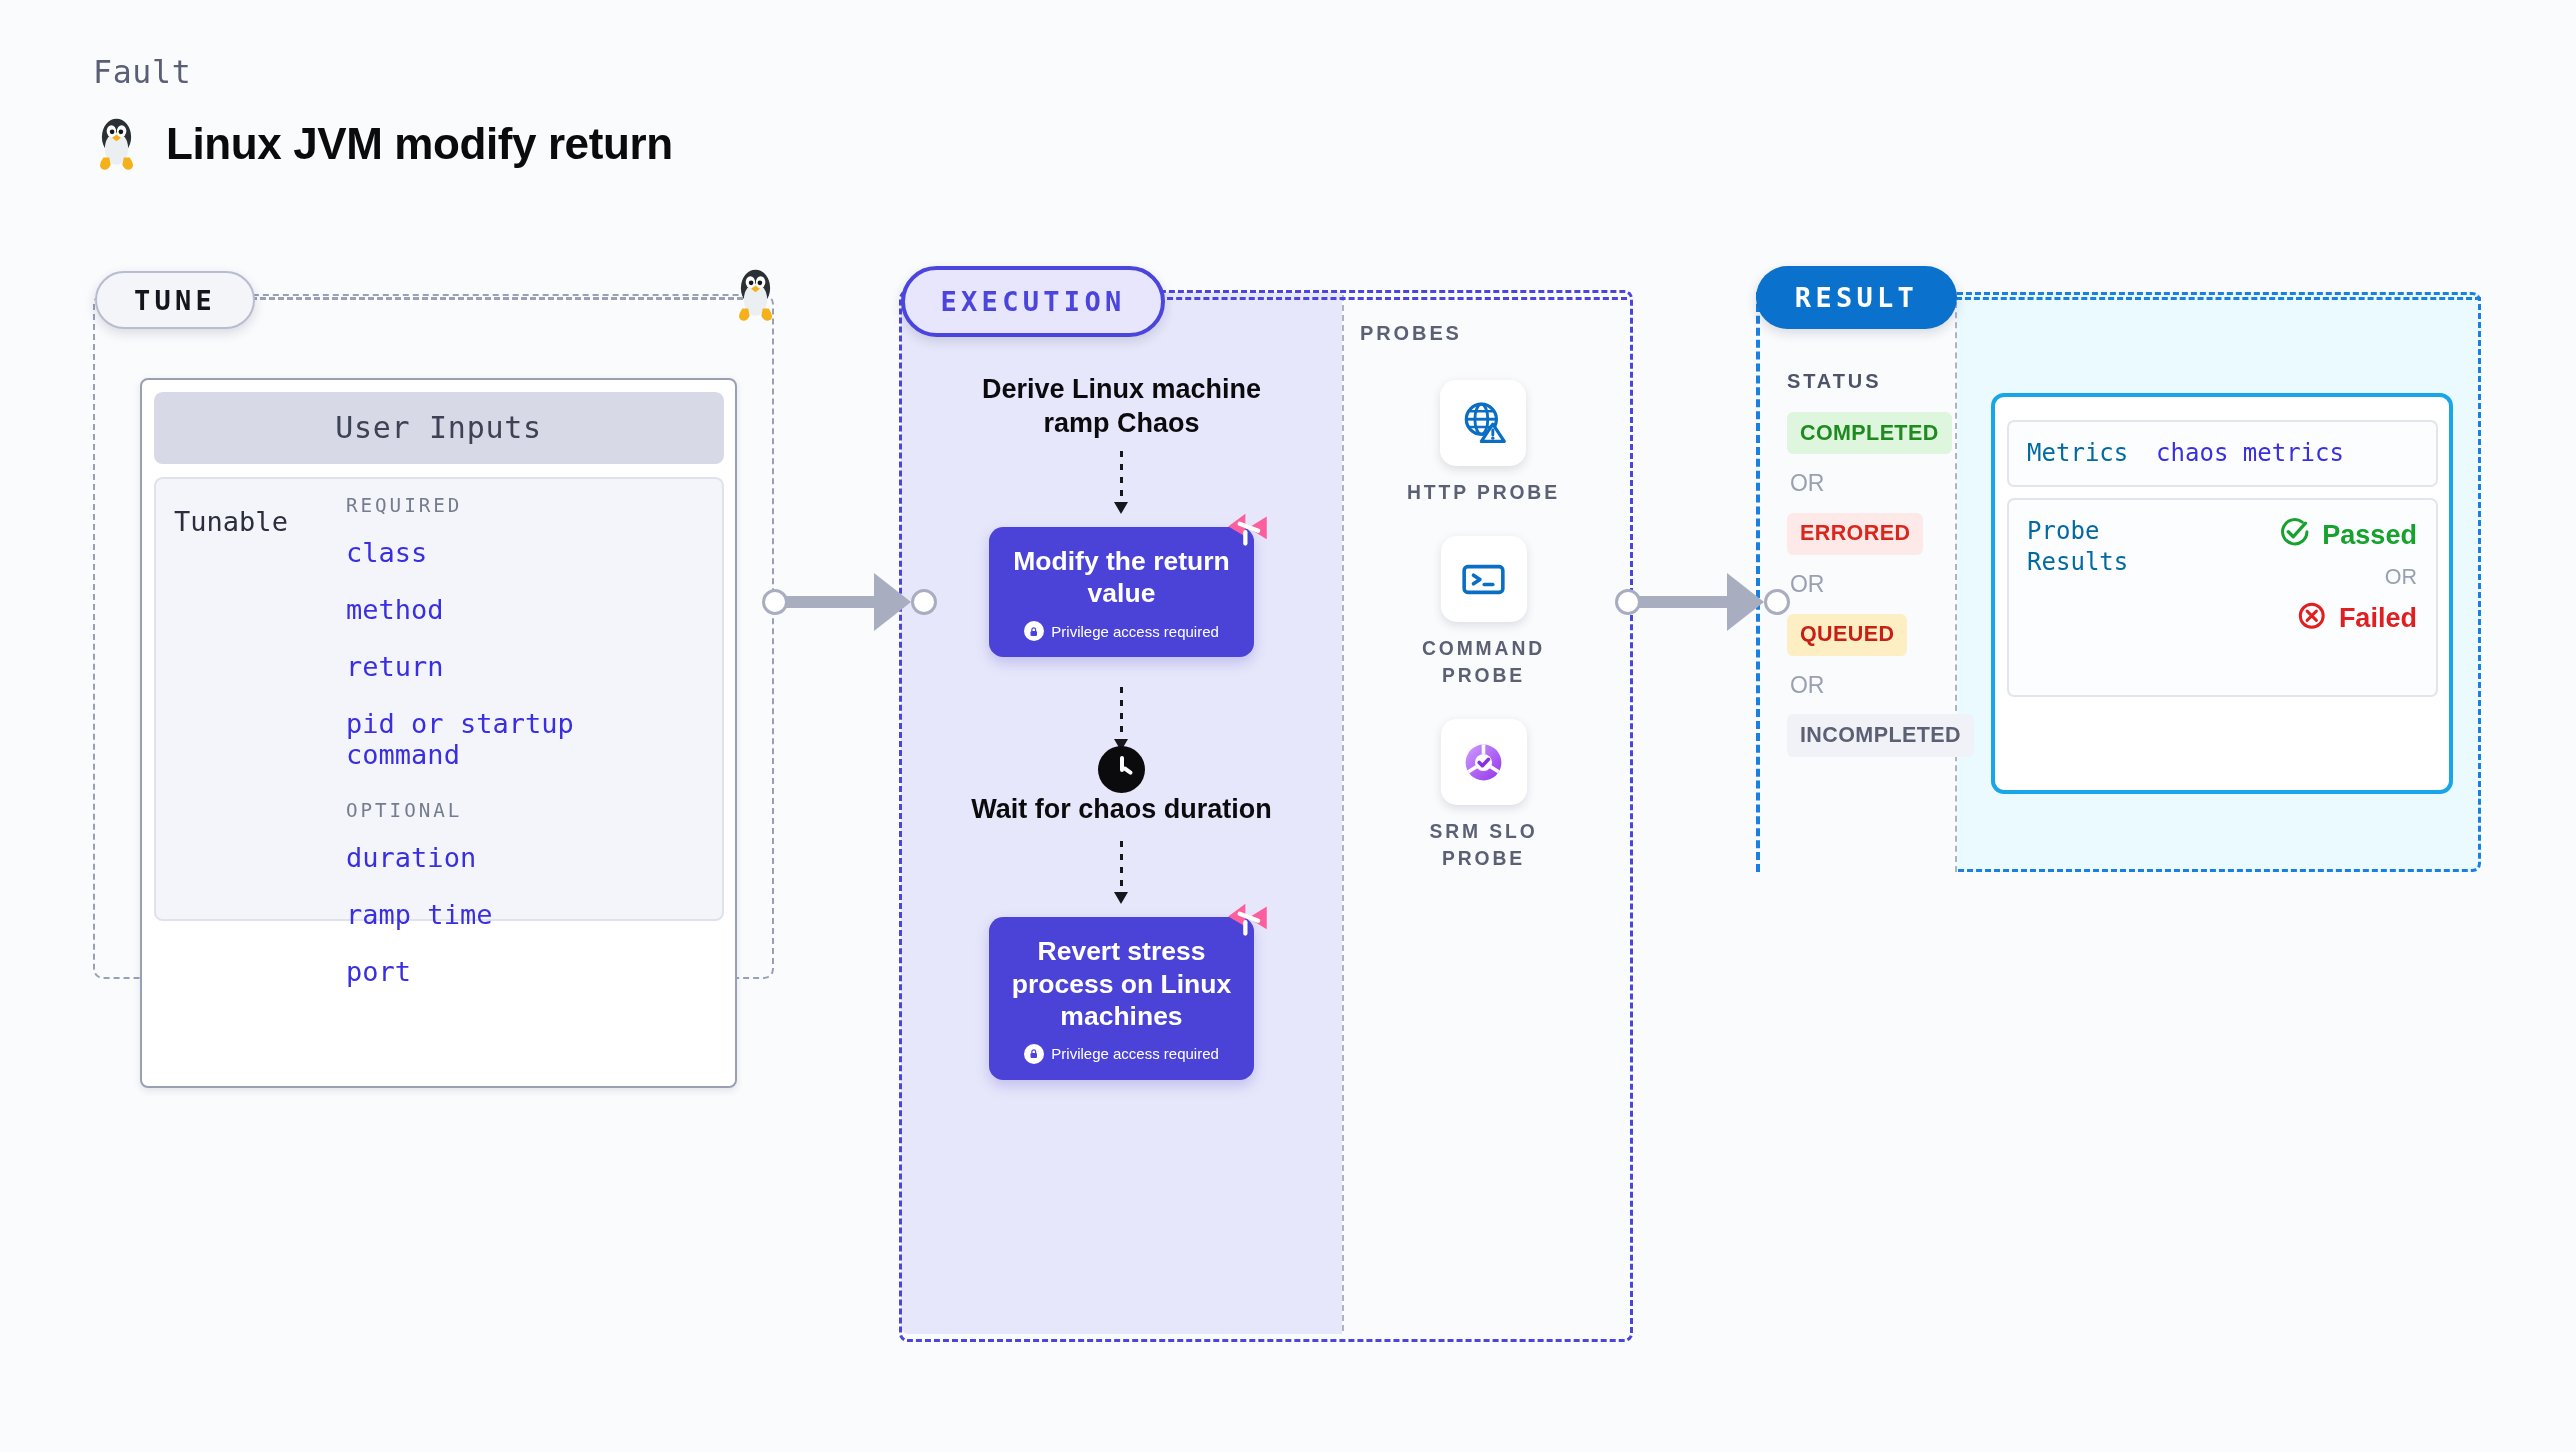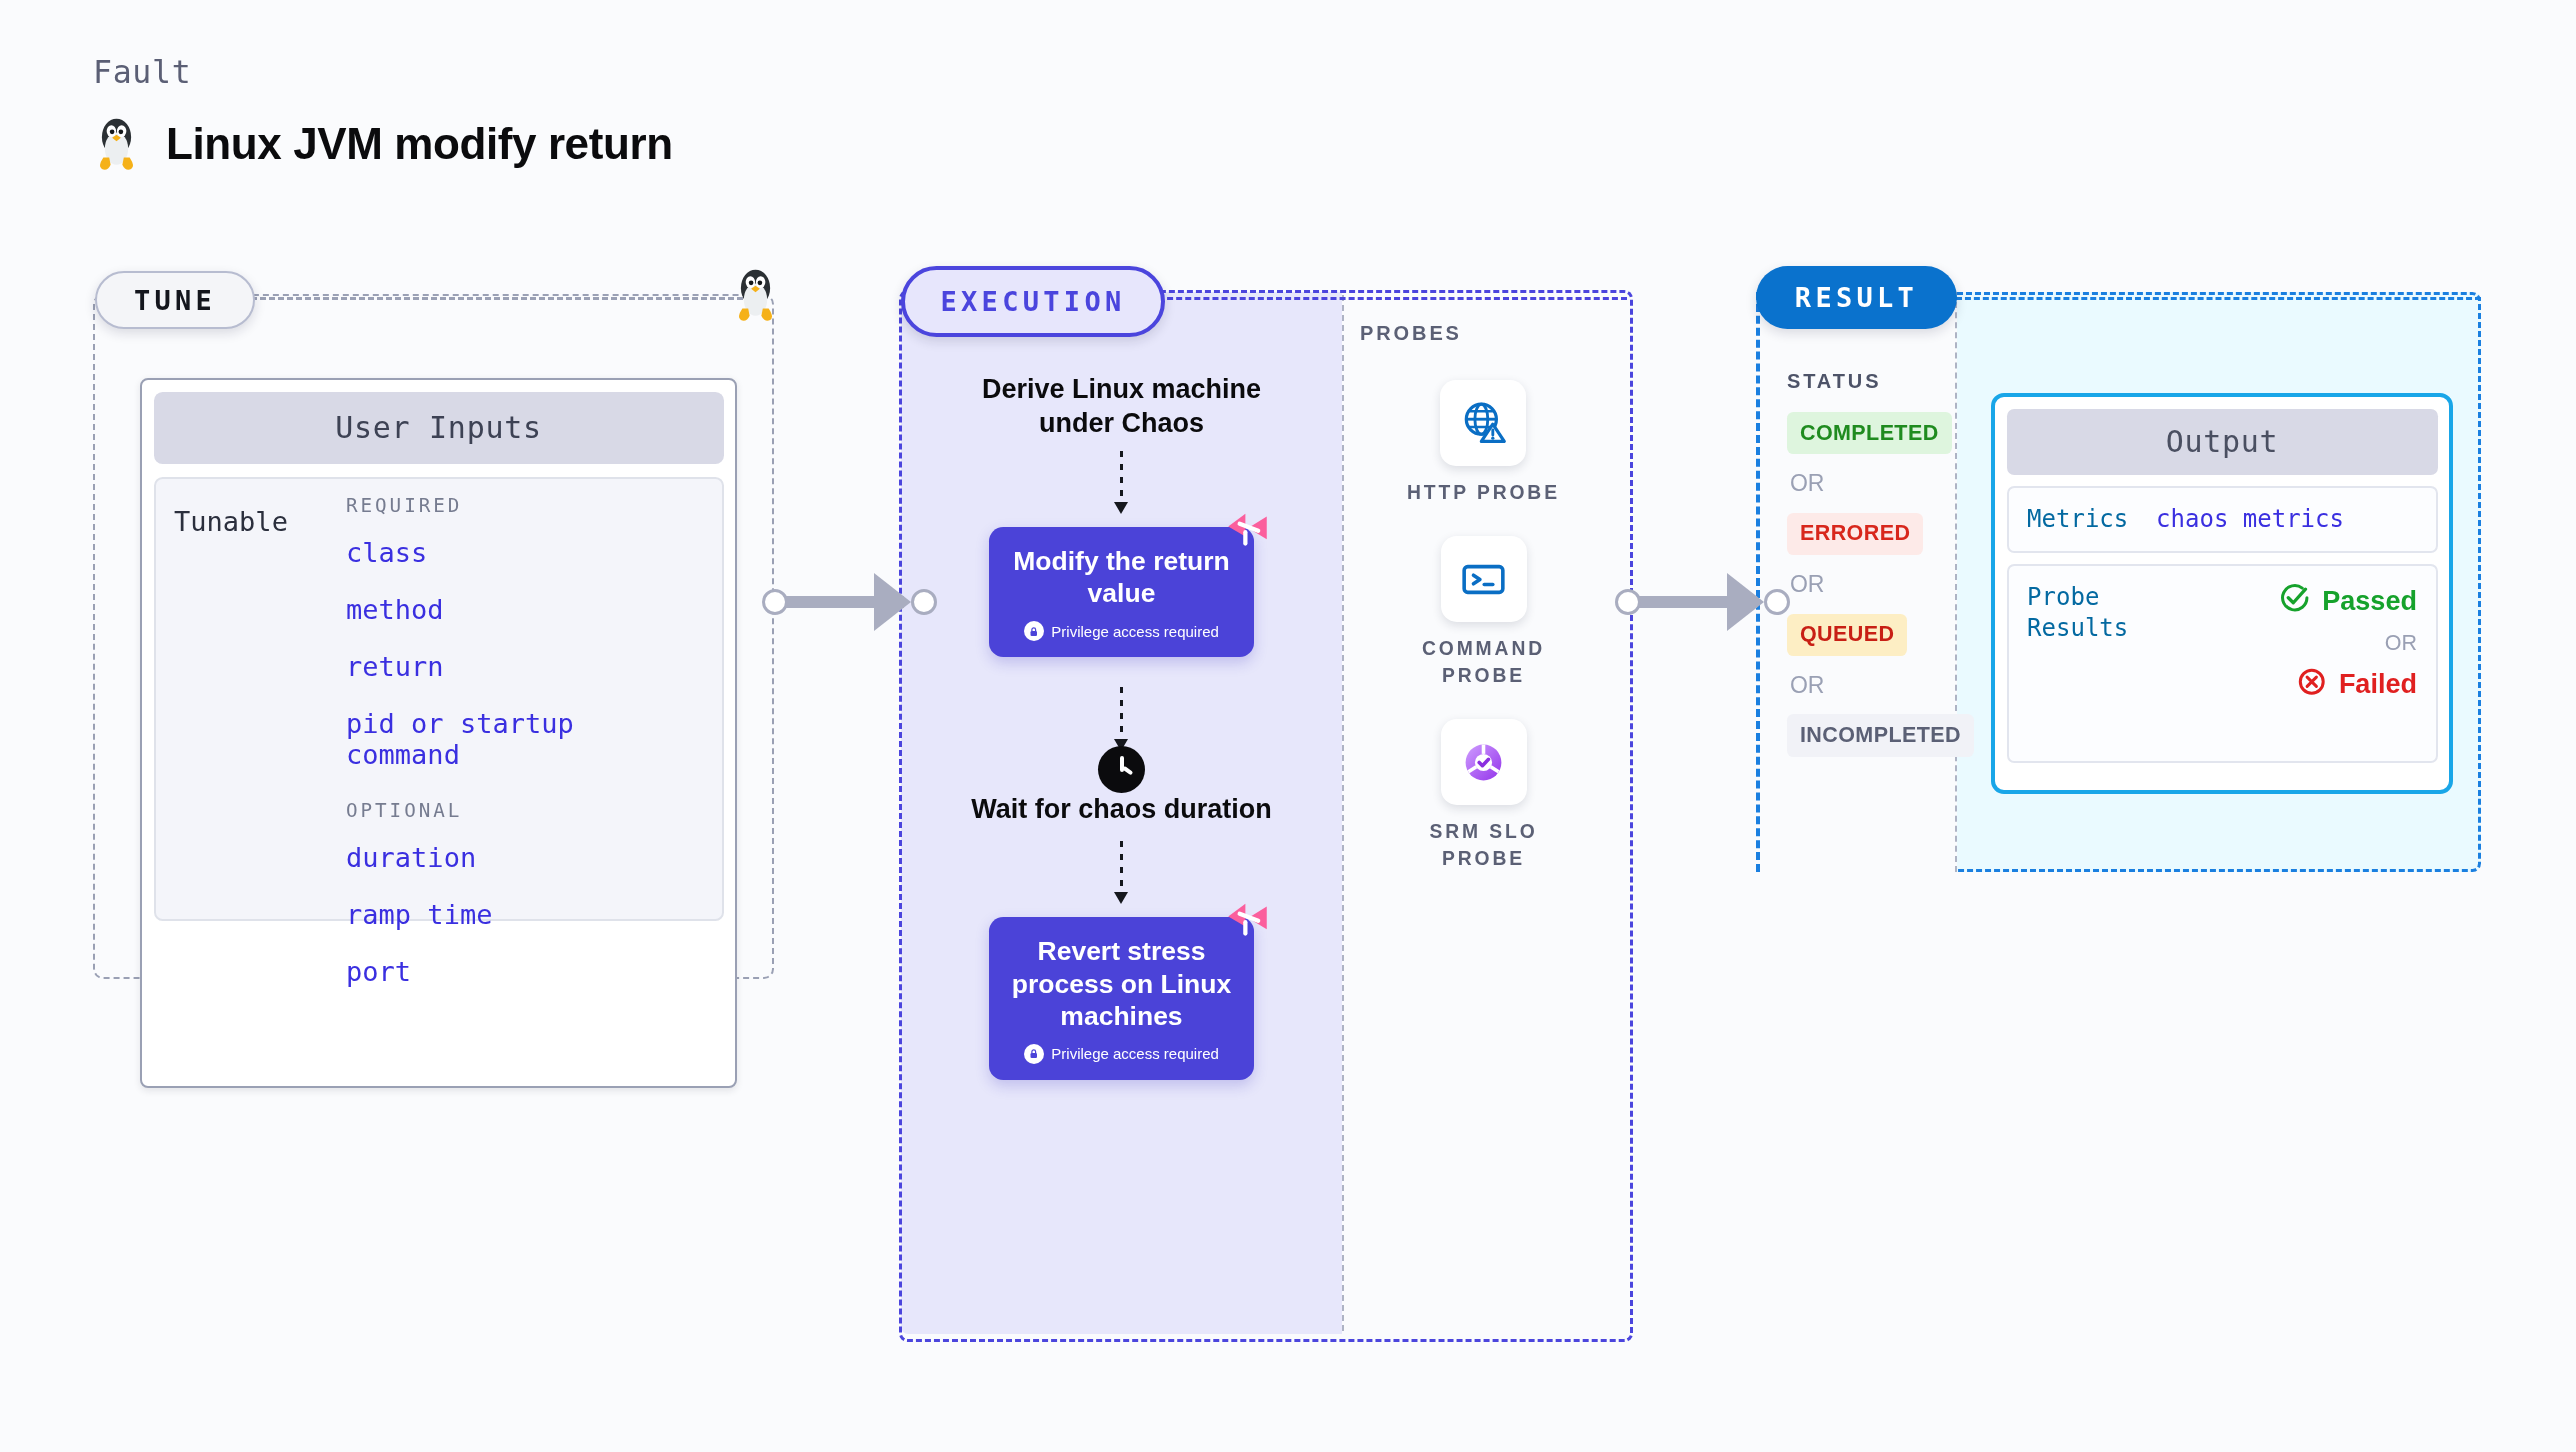--- a/index.html
+++ b/index.html
@@ -318,21 +318,21 @@
       <div class="tunable-item mono">pid or startup command</div>
       <div class="group-label mono" style="margin-top:2.9px">OPTIONAL</div>
       <div class="tunable-item mono">duration</div>
       <div class="tunable-item mono">ramp time</div>
       <div class="tunable-item mono">port</div>
     </div>
   </div>
 </div>
 
 <div id="exec-flow">
-  <div class="exec-text">Derive Linux machine under Chaos</div>
+  <div class="exec-text">Derive Linux machine ramp Chaos</div>
   <div class="arrow-down"></div>
 
   <div class="action-box">
     <span class="harness-mark">
       <svg width="47" height="47" viewBox="0 0 66 66">
         <path d="M6 26 L30 8 L30 40 Z" fill="#fb5f9d"></path>
         <path d="M60 12 L60 44 L34 28 Z" fill="#fb5f9d"></path>
         <path d="M22 22 L48 32" stroke="#ffffff" stroke-width="6" stroke-linecap="round" fill="none"></path>
         <path d="M30 34 L30 50" stroke="#ffffff" stroke-width="6" stroke-linecap="round" fill="none"></path>
       </svg>
@@ -431,21 +431,20 @@
   <div class="status-badge" style="color:#1f8b1f;background:#def5de">COMPLETED</div>
   <div class="or-label">OR</div>
   <div class="status-badge" style="color:#d8271c;background:#fdeae8">ERRORED</div>
   <div class="or-label">OR</div>
   <div class="status-badge" style="color:#c81f14;background:#fdeec4">QUEUED</div>
   <div class="or-label">OR</div>
   <div class="status-badge" style="color:#5b6075;background:#f1f2f7">INCOMPLETED</div>
 </div>
 
 <div id="output-card">
-  <div id="output-header" class="mono">Output</div>
 
   <div class="out-row">
     <div class="out-key mono">Metrics</div>
     <div class="out-val-blue mono">chaos metrics</div>
   </div>
 
   <div class="out-row" style="height:199px">
     <div class="out-key mono">Probe Results</div>
     <div class="out-results">
       <div class="res-line">

